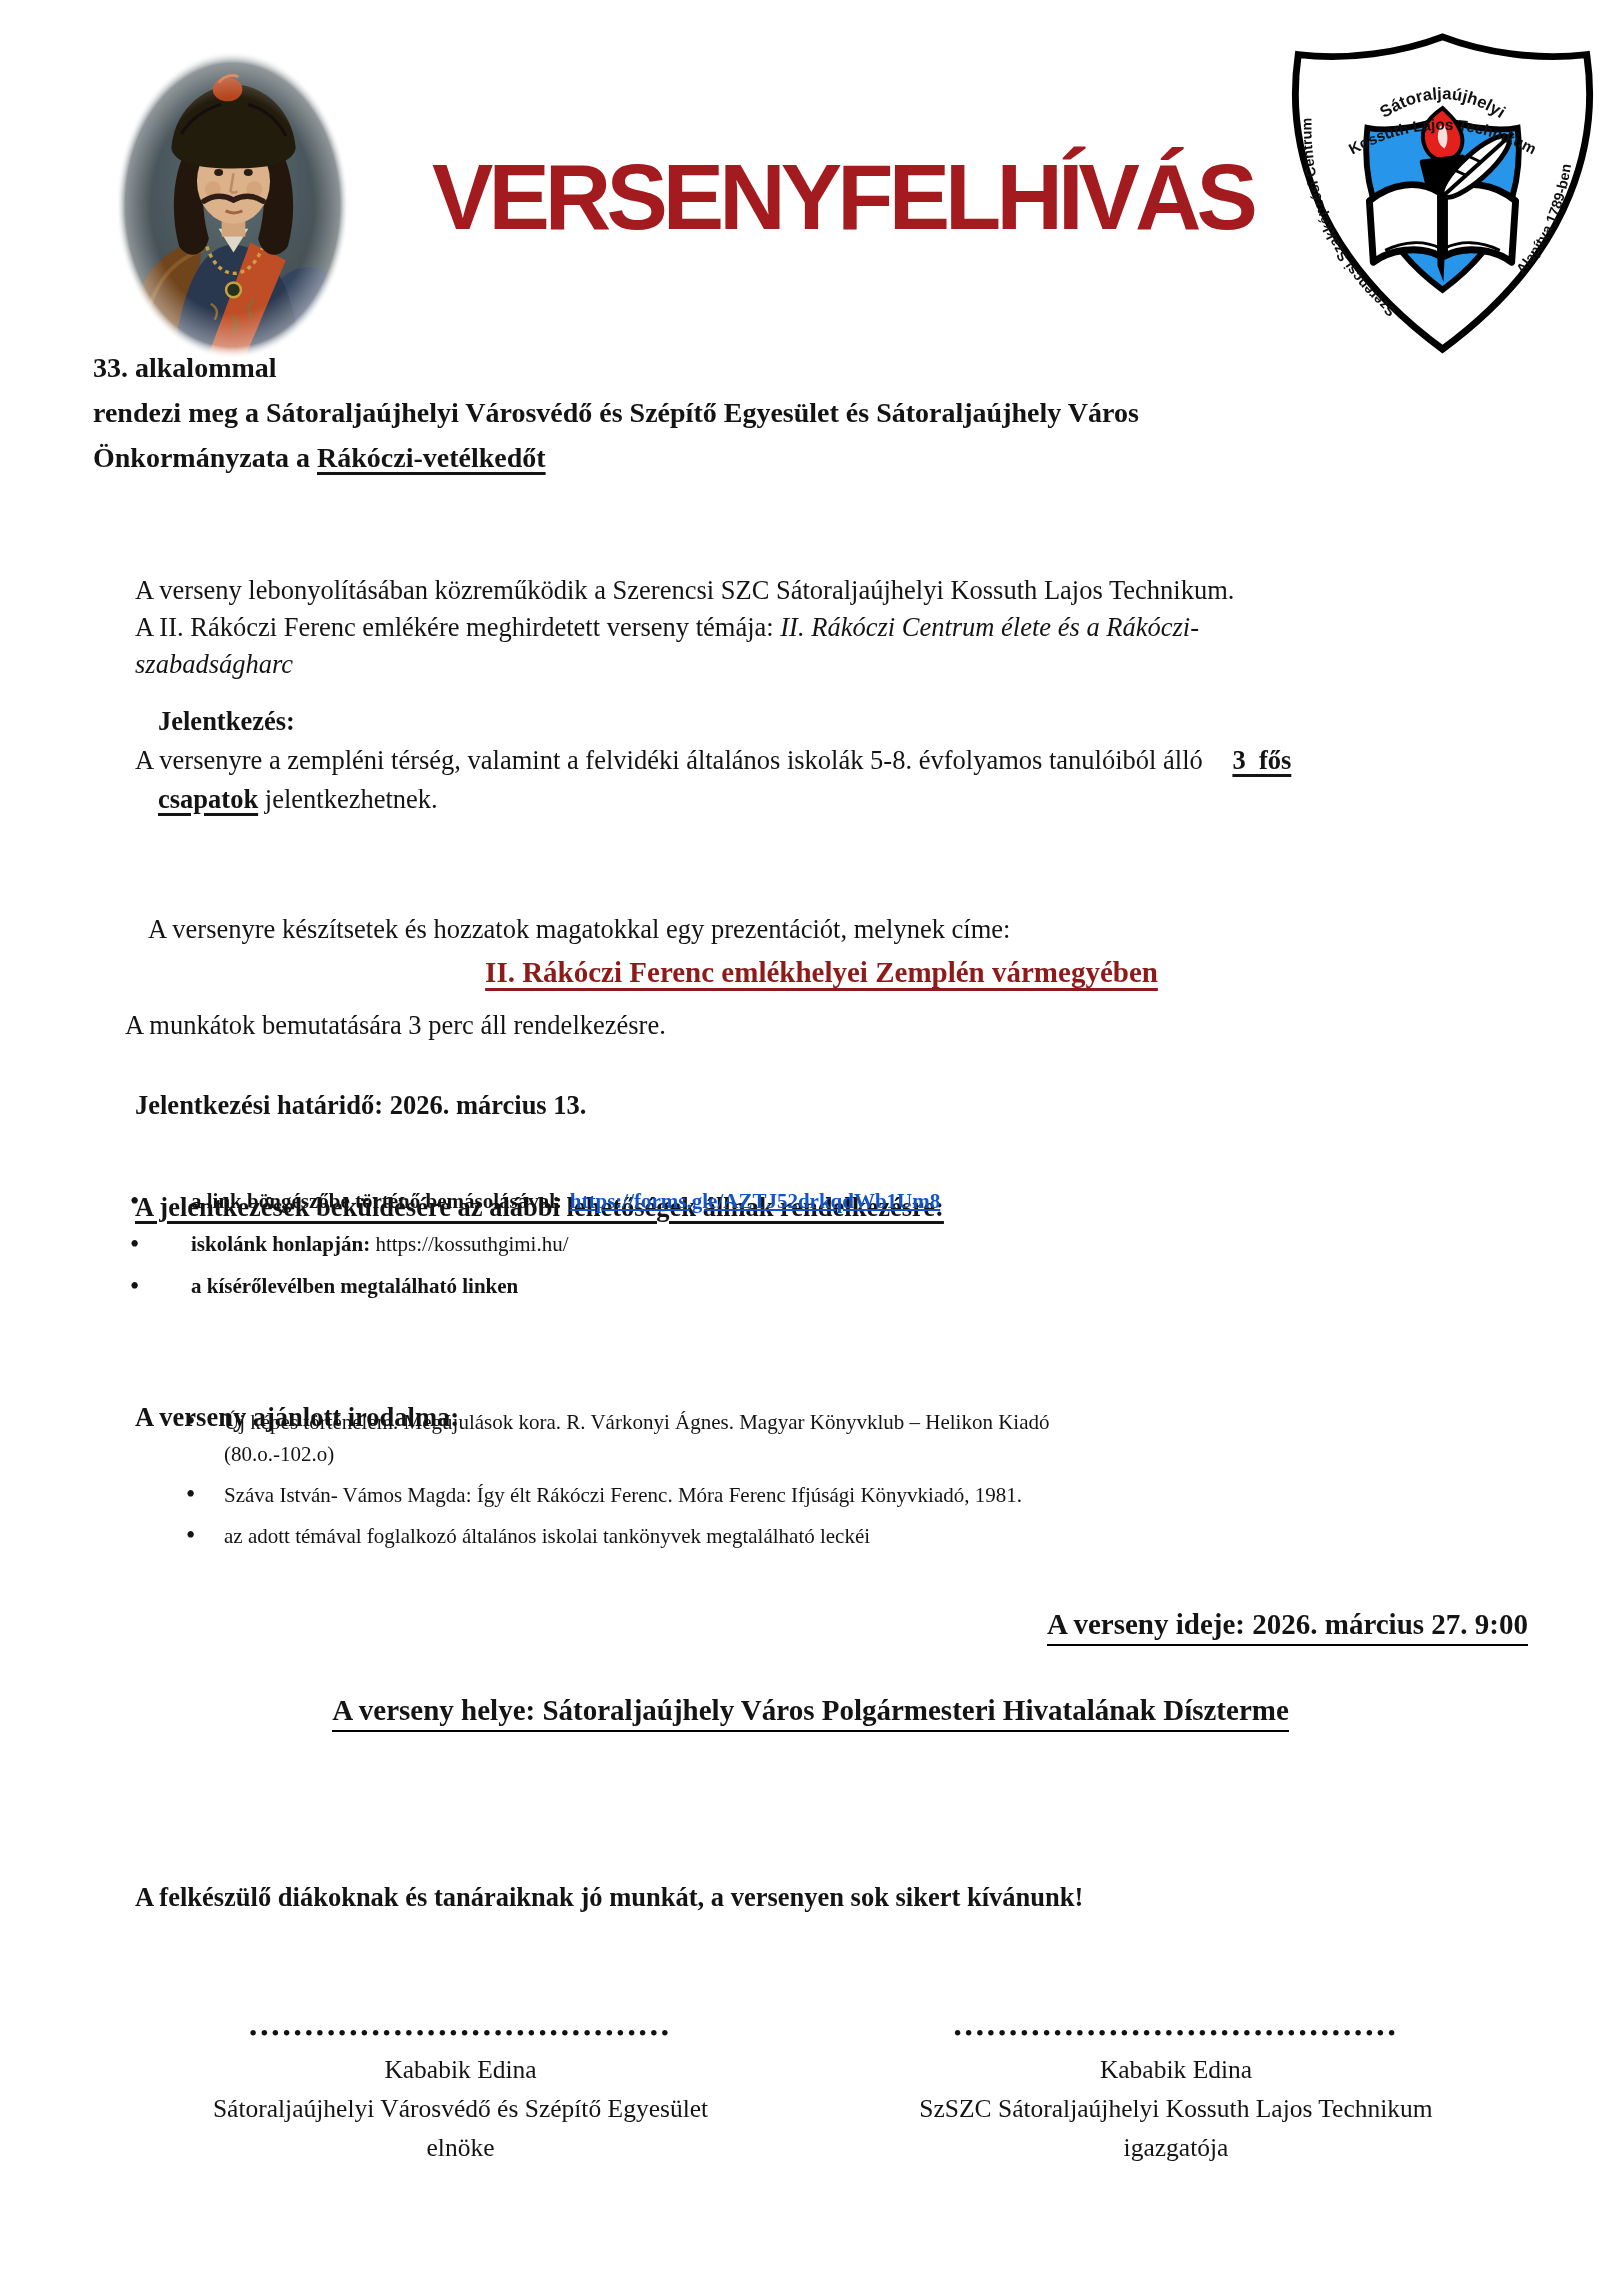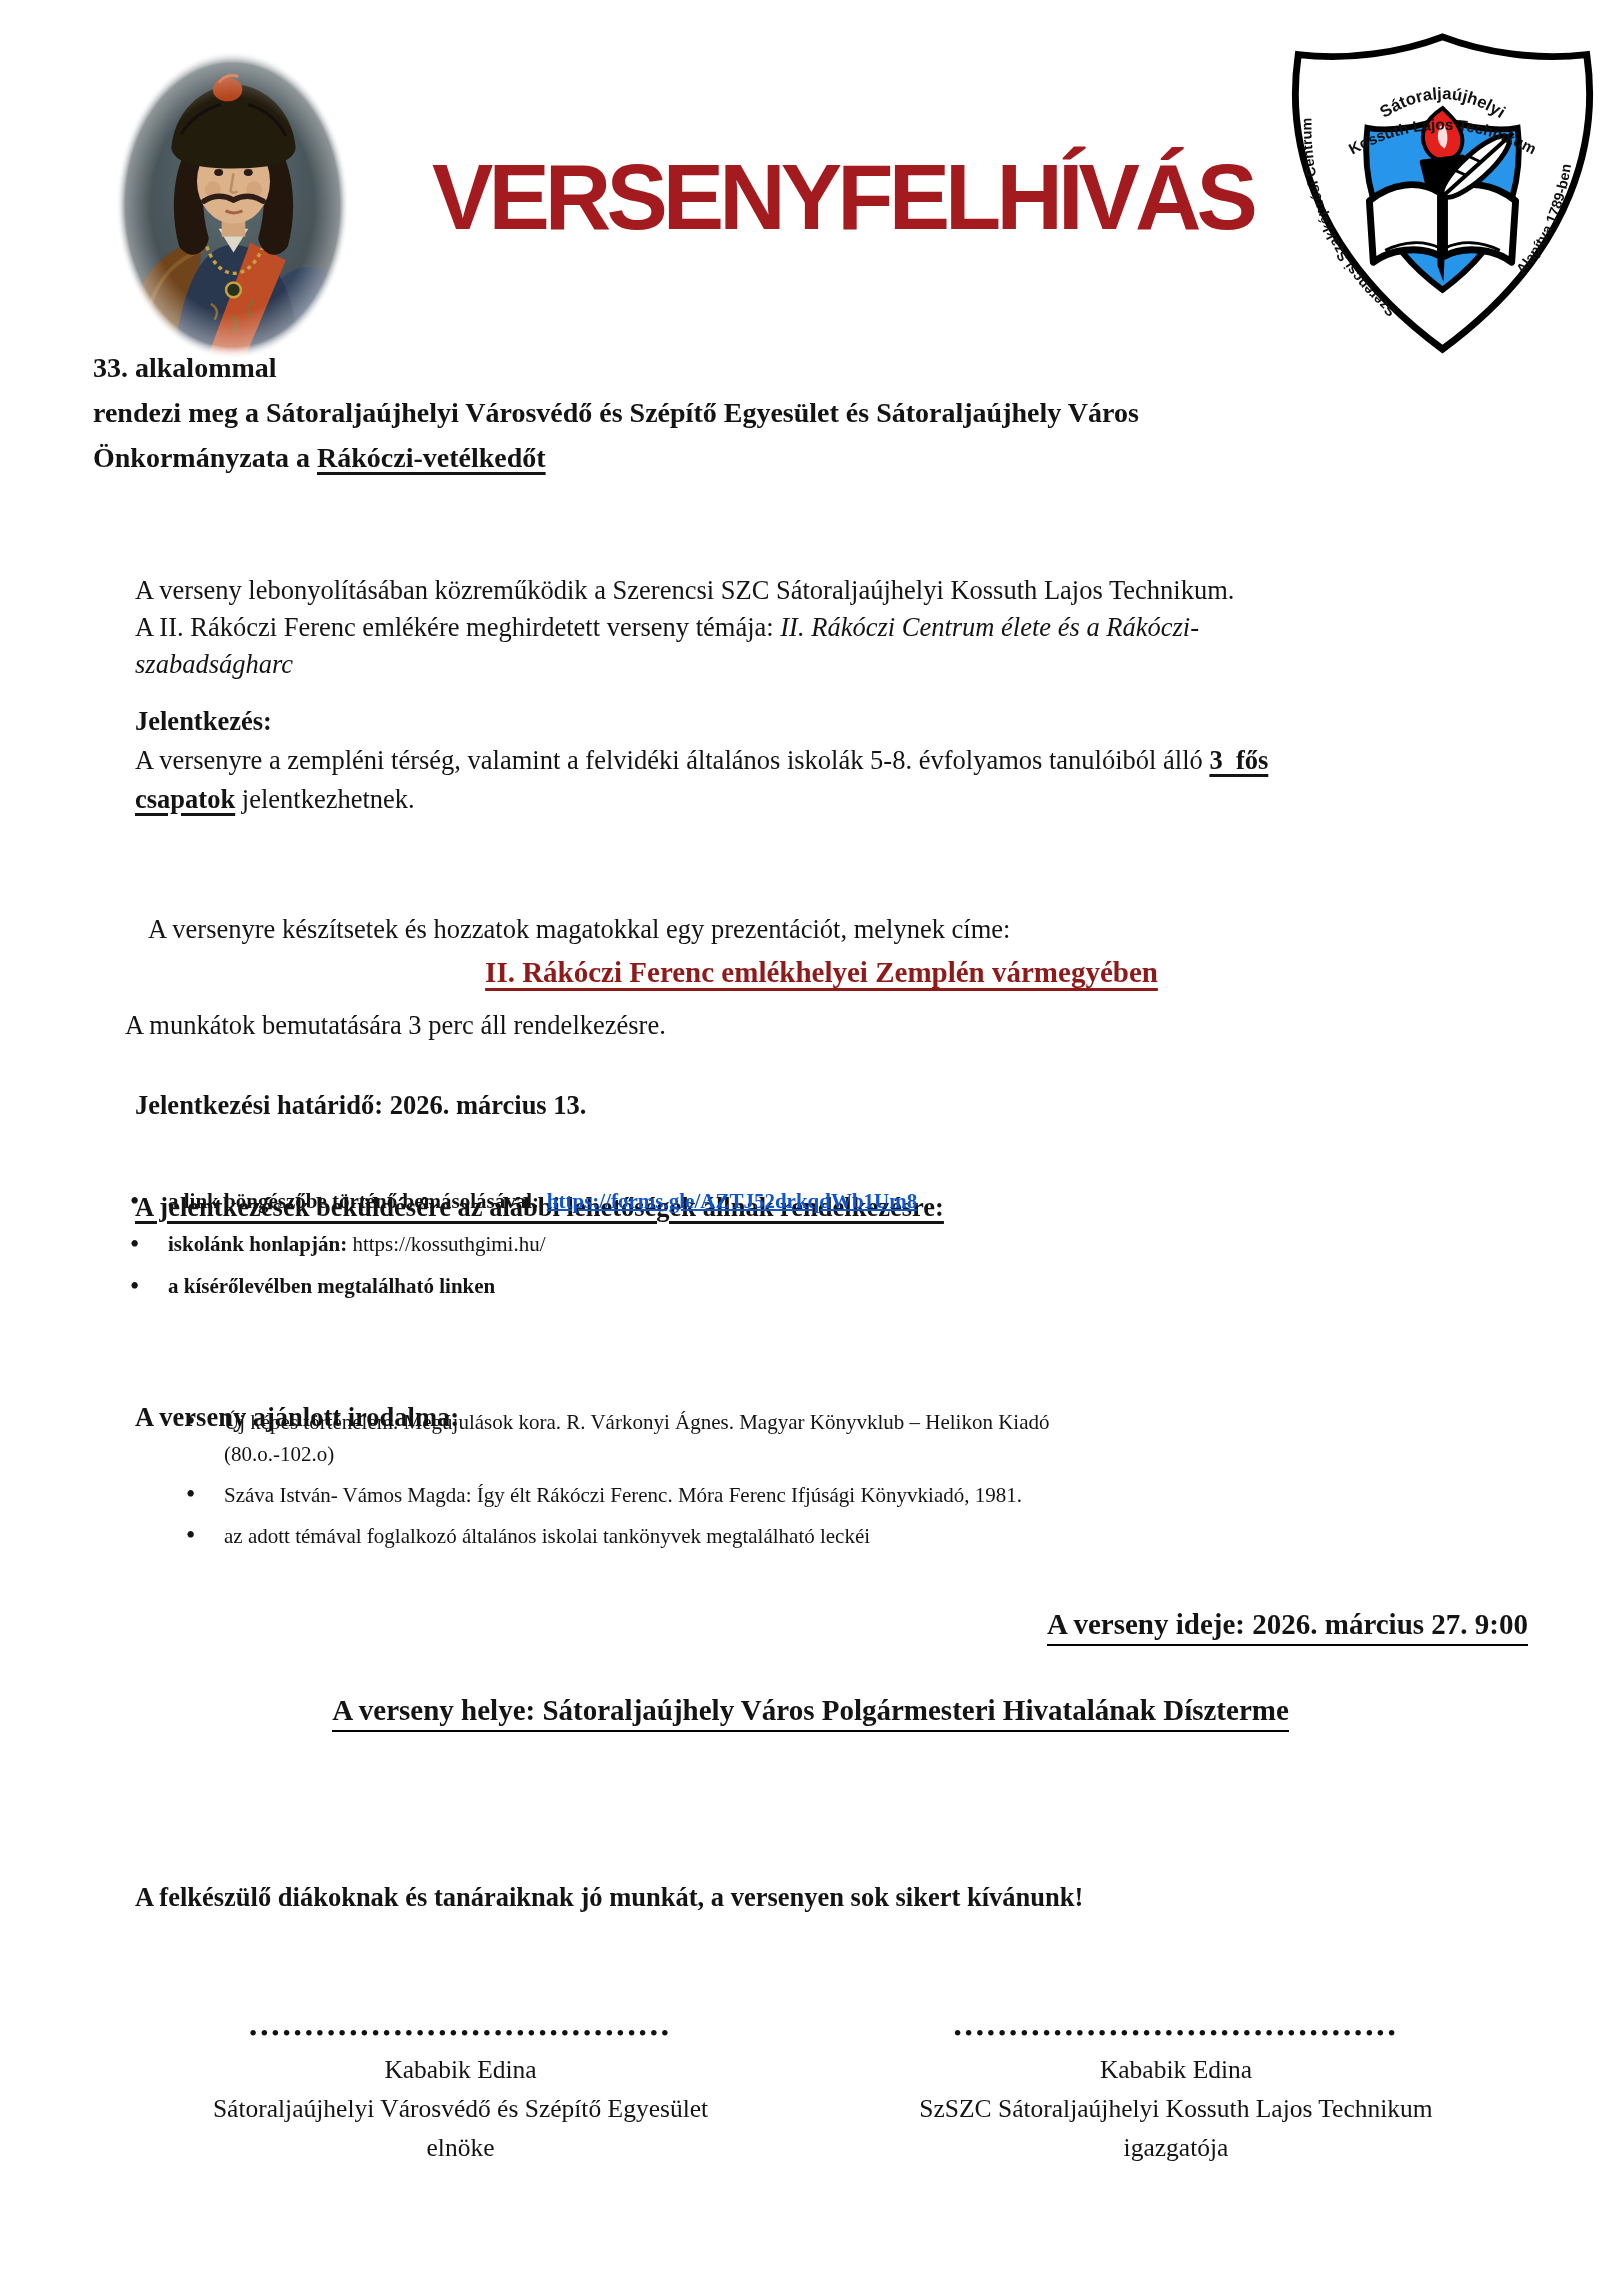--- a/index.html
+++ b/index.html
@@ -13,21 +13,21 @@
   .doc-title{
     left:372px;top:149px;width:941px;text-align:center;
     font-family:"Liberation Sans", sans-serif;font-weight:700;
     font-size:92px;letter-spacing:-4.9px;line-height:1.05;color:#A31B1E;
   }
   .portrait{left:116px;top:51px;width:233px;height:308px;}
   .logo{left:1270px;top:27.4px;width:345px;height:331px;}
 
   
   .t{font-size:26.5px;line-height:37px;}
-  .b{font-weight:700;}
+  .b{font-weight:700;margin-left:23px;}
   .i{font-style:italic;}
   .u3{text-decoration:underline;text-decoration-thickness:2.9px;text-underline-offset:4.9px;}
   .keep{white-space:pre-wrap;}
 
   .occasion{left:93px;top:345px;width:1435px;
             font-size:28px;line-height:45px;font-weight:700;}
   .intro{left:135px;top:545px;width:1304px;}
   .signup{left:135px;top:702px;width:1308px;line-height:39px;}
   .pres{left:148px;top:861px;width:1308px;line-height:41px;margin-top:48px;}
   .pres-title{display:block;text-align:center;margin-top:2px;padding-left:39px;}

